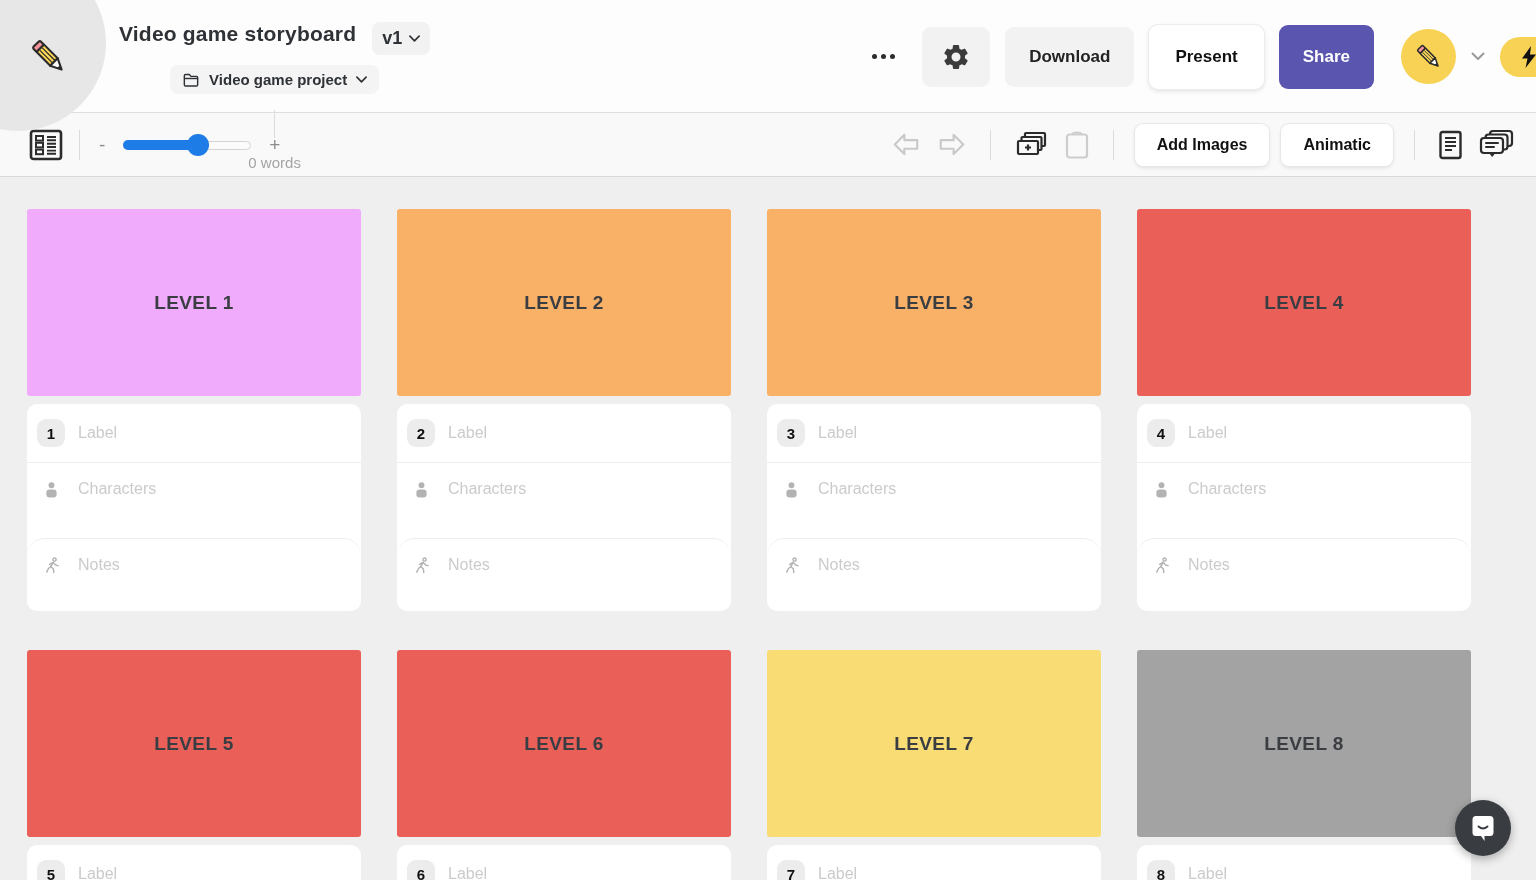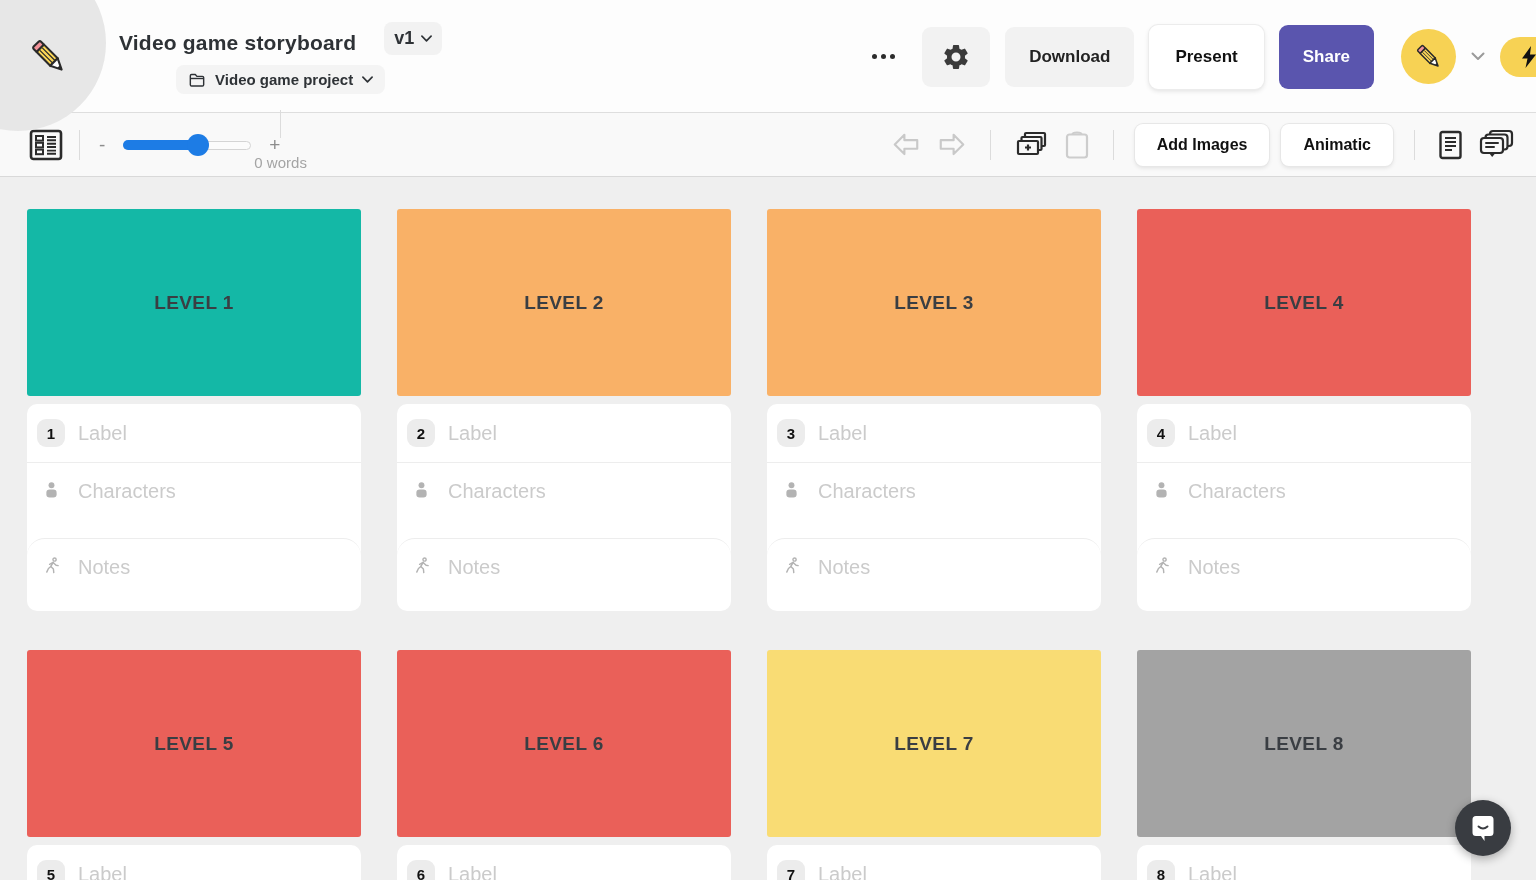--- a/index.html
+++ b/index.html
@@ -7,21 +7,21 @@
     font-family:"Liberation Sans", sans-serif; background:#efefef; }
 
   
   .header { position:relative; height:113px; background:#fdfdfd;
     border-bottom:1px solid #dedede; z-index:5; }
   .logo-circle { position:absolute; left:-70px; top:-45px; width:176px; height:176px;
     border-radius:50%; background:#e7e7e7; }
   .logo-pencil { position:absolute; left:28px; top:36px; width:42px; height:42px; }
 
   .title-block { position:absolute; left:119px; top:22px; }
-  .title-row { display:flex; align-items:flex-end; gap:28px; }
+  .title-row { display:flex; align-items:flex-start; gap:16px; }
   .doc-title { font-size:21px; font-weight:800; color:#2e3236; letter-spacing:.2px; }
   .version-chip { display:flex; align-items:center; gap:7px; background:#f2f2f2;
     border-radius:8px; padding:6px 10px; font-size:18px; font-weight:600; color:#2e3236; cursor:pointer; }
   .subtitle-row { display:flex; align-items:center; gap:16px; margin-top:10px;flex-direction:column; }
   .project-pill { display:flex; align-items:center; gap:9px; background:#f4f4f4;
     border-radius:8px; padding:6px 12px; font-size:15px; font-weight:600; color:#2e3236; cursor:pointer; }
   .vdivider { width:1px; height:28px; background:#dcdcdc; }
   .word-count { font-size:15px; color:#a4a4a4; }
 
   .header-right { position:absolute; right:0; top:0; height:113px;
@@ -71,21 +71,21 @@
   .frame-panel { margin-top:8px; background:#fff; border-radius:10px; overflow:hidden; }
   .f-row { display:flex; padding-left:10px; }
   .f-row + .f-row { border-top:1px solid #ededed; }
   .row-label { align-items:center; height:58px; }
   .row-chars { height:76px; padding-top:17px; }
   .row-notes { height:73px; padding-top:17px;border-radius:18px; }
   .num-badge { width:28px; height:28px; background:#ececec; border-radius:9px;
     display:flex; align-items:center; justify-content:center;
     font-size:15px; font-weight:700; color:#111; flex:0 0 auto; }
   .row-icon { width:28px; display:flex; justify-content:center; flex:0 0 auto; height:20px; }
-  .ph { color:#cbcbcb; font-size:20px; margin-left:13px; }
+  .ph { color:#cbcbcb; font-size:16px; margin-left:13px; }
 
   
   .chat-btn { position:fixed; left:1455px; top:800px; width:56px; height:56px; border-radius:50%;
     background:#393c41; display:flex; align-items:center; justify-content:center;
     box-shadow:0 3px 10px rgba(0,0,0,.3); cursor:pointer; z-index:9; }
 </style>
 </head>
 <body>
 
 <div class="header">
@@ -228,21 +228,21 @@
         <path d="M10 24 l3.2 4 l3.2 -4 z" fill="#2b2b2b"></path>
       </svg>
     </span>
   </div>
 </div>
 
 <div class="canvas">
   <div class="frames-grid">
 
     <div class="frame-card">
-      <div class="frame-image" style="background-color: #14b8a6;">
+      <div class="frame-image" style="background-color: #f0abfc;">
         <span class="frame-title">LEVEL 1</span>
       </div>
       <div class="frame-panel">
         <div class="f-row row-label">
           <span class="num-badge">1</span>
           <span class="ph">Label</span>
         </div>
         <div class="f-row row-chars">
           <span class="row-icon">
               <svg width="19" height="20" viewBox="0 0 20 20">

